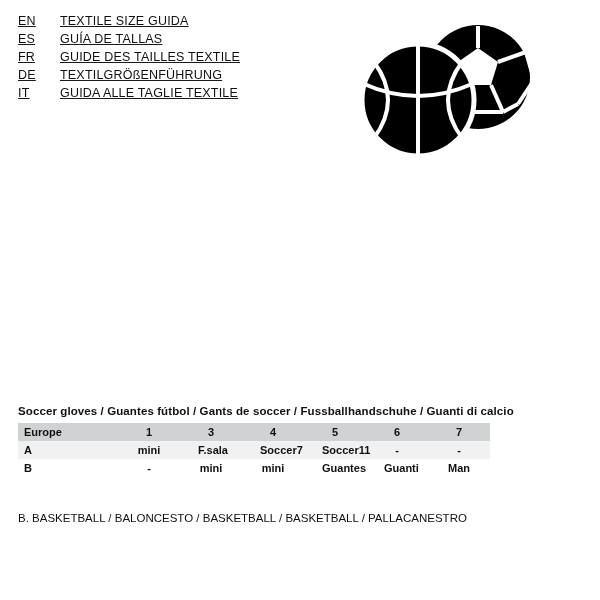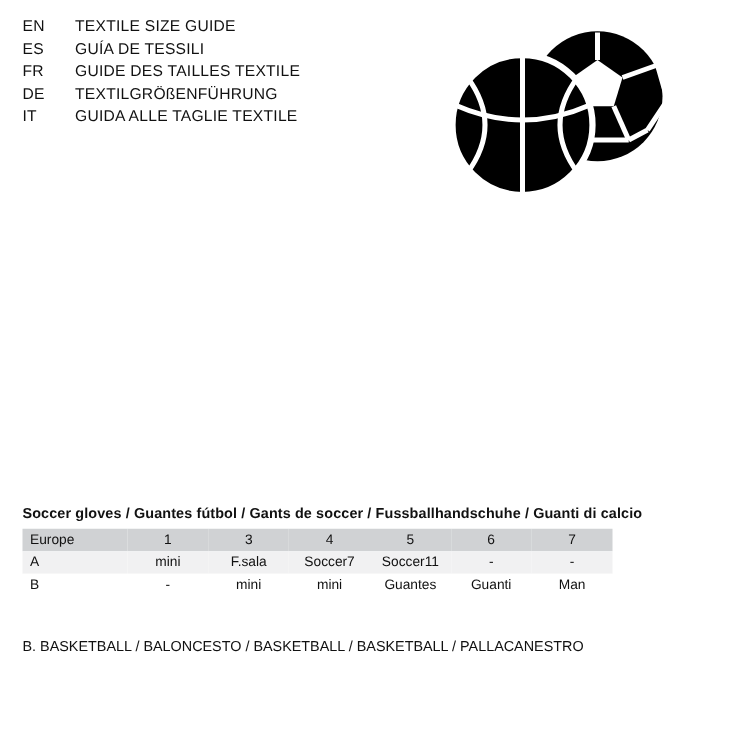--- a/index.html
+++ b/index.html
@@ -20,20 +20,21 @@
   .legend {
     position: absolute;
     top: 14px;
     left: 18px;
     width: 330px;
   }
   .legend-row {
     display: flex;
     align-items: baseline;
     height: 18px;
+    text-decoration: underline;
   }
   .legend-code {
     width: 42px;
     font-size: 12.5px;
     letter-spacing: 0.2px;
     color: #111;
   }
   .legend-text {
     font-size: 12.5px;
     letter-spacing: 0.2px;
@@ -66,23 +67,23 @@
     letter-spacing: 0.1px;
     white-space: nowrap;
   }
   table.size-table {
     border-collapse: collapse;
     width: 100%;
     table-layout: fixed;
   }
   table.size-table td, table.size-table th {
     font-size: 11px;
-    font-weight: normal;
+    font-weight: bold;
     text-align: center;
-    padding: 3px 2px;
+    padding: 3px 18px;
     color: #111;
     border: 0;
   }
   table.size-table tr.head td {
     background: #d0d2d4;
   }
   table.size-table tr.row-a td {
     background: #f1f1f2;
   }
   table.size-table tr.row-b td {
@@ -107,25 +108,25 @@
     line-height: 16px;
     white-space: nowrap;
   }
 </style>
 </head>
 <body>
 
 <div class="legend">
   <div class="legend-row">
     <span class="legend-code">EN</span>
-    <span class="legend-text">TEXTILE SIZE GUIDE</span>
+    <span class="legend-text">TEXTILE SIZE GUIDA</span>
   </div>
   <div class="legend-row">
     <span class="legend-code">ES</span>
-    <span class="legend-text">GUÍA DE TESSILI</span>
+    <span class="legend-text">GUÍA DE TALLAS</span>
   </div>
   <div class="legend-row">
     <span class="legend-code">FR</span>
     <span class="legend-text">GUIDE DES TAILLES TEXTILE</span>
   </div>
   <div class="legend-row">
     <span class="legend-code">DE</span>
     <span class="legend-text">TEXTILGRÖßENFÜHRUNG</span>
   </div>
   <div class="legend-row">

